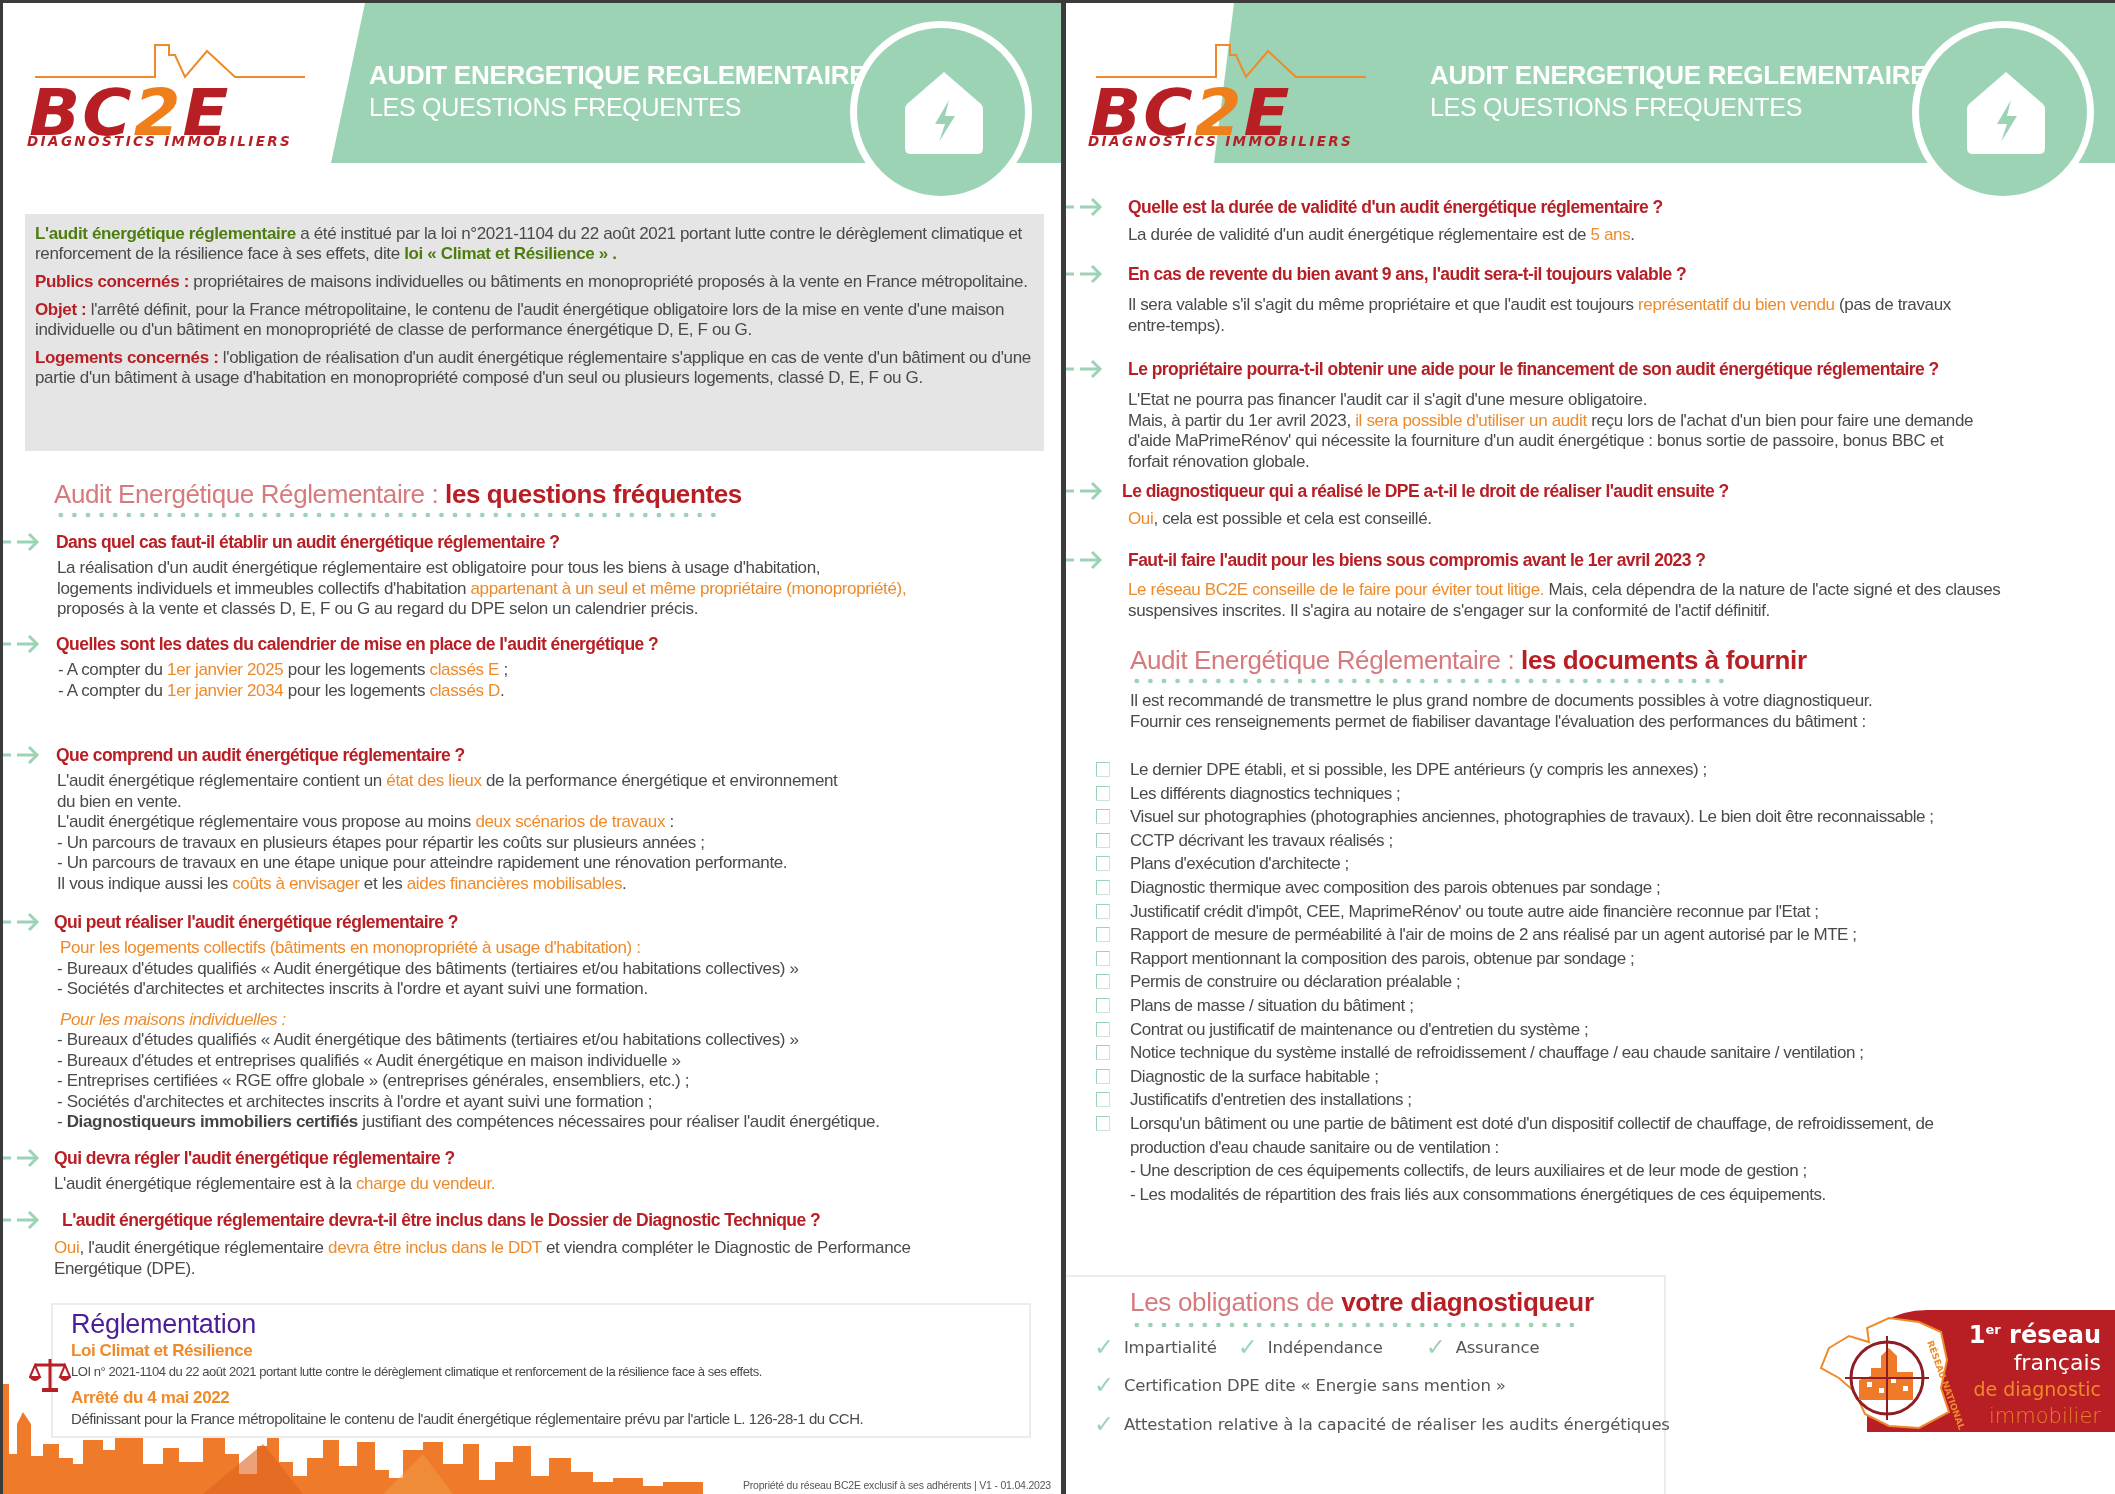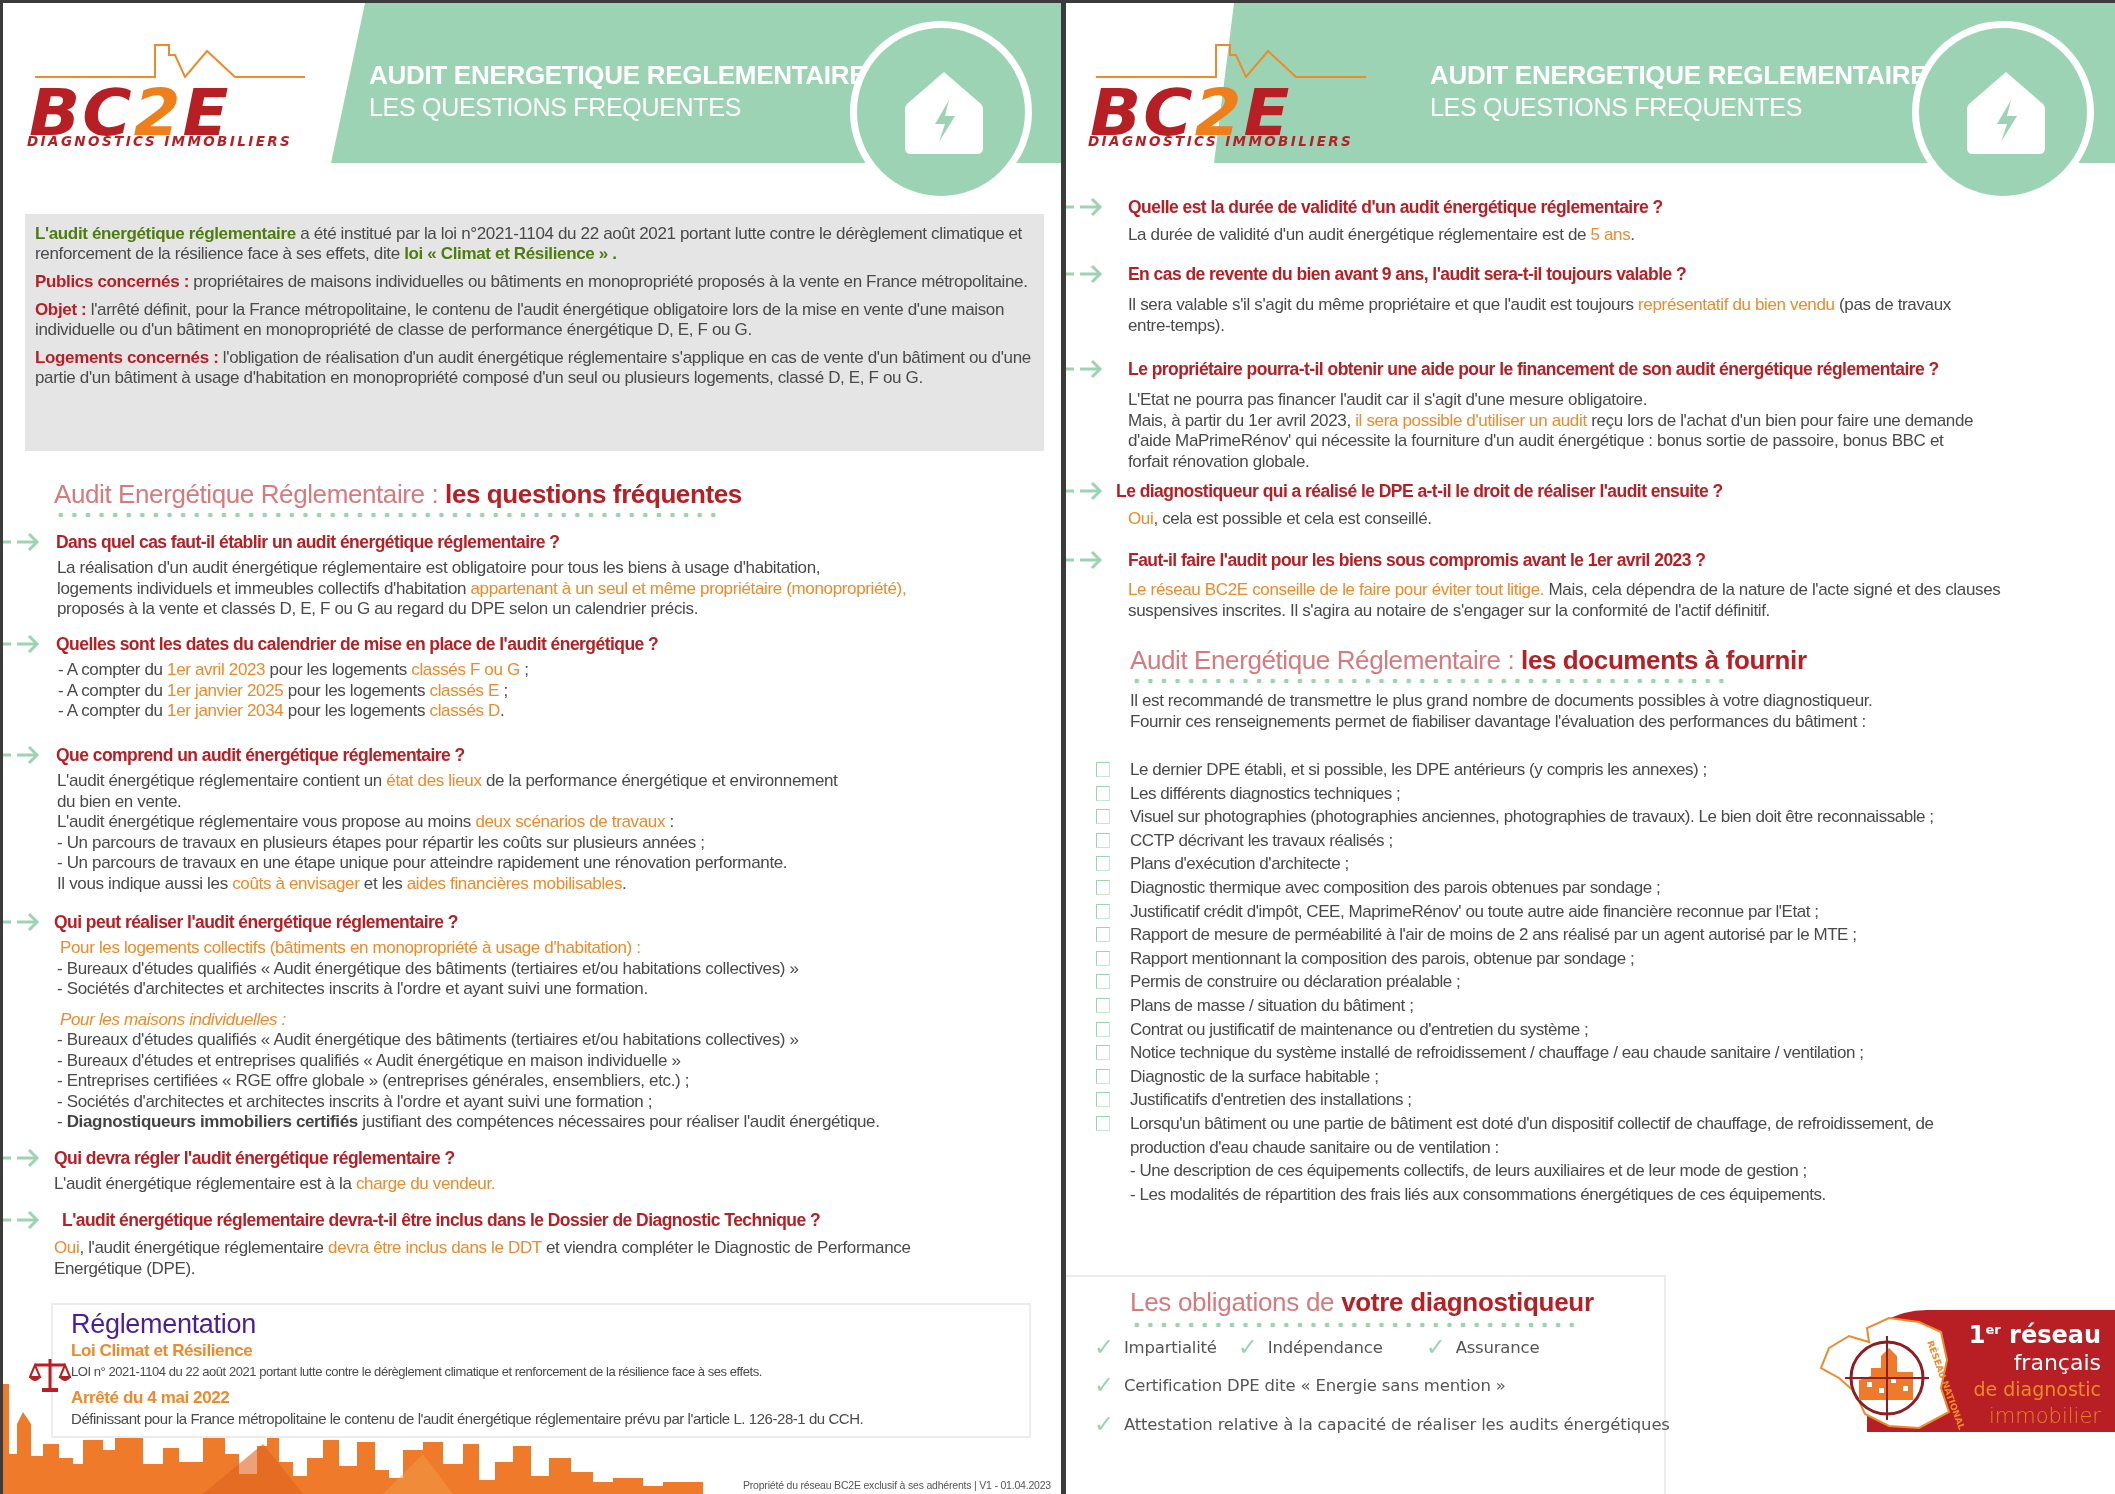--- a/index.html
+++ b/index.html
@@ -135,21 +135,20 @@
   </div>
 
   <div class="q" style="top:629px;">
     <svg class="arrow" viewBox="0 0 48 24">
         <line x1="0" y1="12" x2="8" y2="12" stroke="#9dd3b5" stroke-width="3"></line>
         <line x1="14" y1="12" x2="34" y2="12" stroke="#9dd3b5" stroke-width="3"></line>
         <polyline points="26,4 34,12 26,20" fill="none" stroke="#9dd3b5" stroke-width="3"></polyline>
       </svg>
     <div class="question">Quelles sont les dates du calendrier de mise en place de l'audit énergétique ?</div>
     <div class="answer" style="top:28px; left:55px;">
-      <span class="line"><span>- A compter du </span><span class="hl-o">1er avril 2023</span><span> pour les logements </span><span class="hl-o">classés F ou G</span><span> ;</span></span>
       <span class="line"><span>- A compter du </span><span class="hl-o">1er janvier 2025</span><span> pour les logements </span><span class="hl-o">classés E</span><span> ;</span></span>
       <span class="line"><span>- A compter du </span><span class="hl-o">1er janvier 2034</span><span> pour les logements </span><span class="hl-o">classés D</span><span>.</span></span>
     </div>
   </div>
 
   <div class="q" style="top:740px;">
     <svg class="arrow" viewBox="0 0 48 24">
         <line x1="0" y1="12" x2="8" y2="12" stroke="#9dd3b5" stroke-width="3"></line>
         <line x1="14" y1="12" x2="34" y2="12" stroke="#9dd3b5" stroke-width="3"></line>
         <polyline points="26,4 34,12 26,20" fill="none" stroke="#9dd3b5" stroke-width="3"></polyline>
@@ -298,21 +297,21 @@
       <span class="line">forfait rénovation globale.</span>
     </div>
   </div>
 
   <div class="q" style="top:476px;">
     <svg class="arrow" viewBox="0 0 48 24">
         <line x1="0" y1="12" x2="8" y2="12" stroke="#9dd3b5" stroke-width="3"></line>
         <line x1="14" y1="12" x2="34" y2="12" stroke="#9dd3b5" stroke-width="3"></line>
         <polyline points="26,4 34,12 26,20" fill="none" stroke="#9dd3b5" stroke-width="3"></polyline>
       </svg>
-    <div class="question" style="left:50px;">Le diagnostiqueur qui a réalisé le DPE a-t-il le droit de réaliser l'audit ensuite ?</div>
+    <div class="question" style="left:56px;">Le diagnostiqueur qui a réalisé le DPE a-t-il le droit de réaliser l'audit ensuite ?</div>
     <div class="answer" style="left:62px; top:30px;">
       <span class="line"><span class="hl-o">Oui</span><span>, cela est possible et cela est conseillé.</span></span>
     </div>
   </div>
 
   <div class="q" style="top:545px;">
     <svg class="arrow" viewBox="0 0 48 24">
         <line x1="0" y1="12" x2="8" y2="12" stroke="#9dd3b5" stroke-width="3"></line>
         <line x1="14" y1="12" x2="34" y2="12" stroke="#9dd3b5" stroke-width="3"></line>
         <polyline points="26,4 34,12 26,20" fill="none" stroke="#9dd3b5" stroke-width="3"></polyline>

